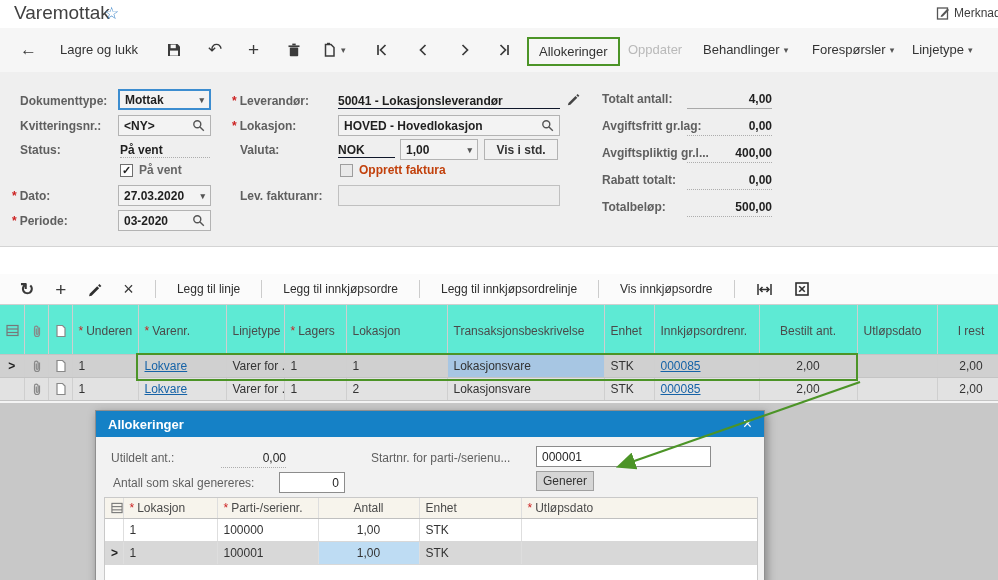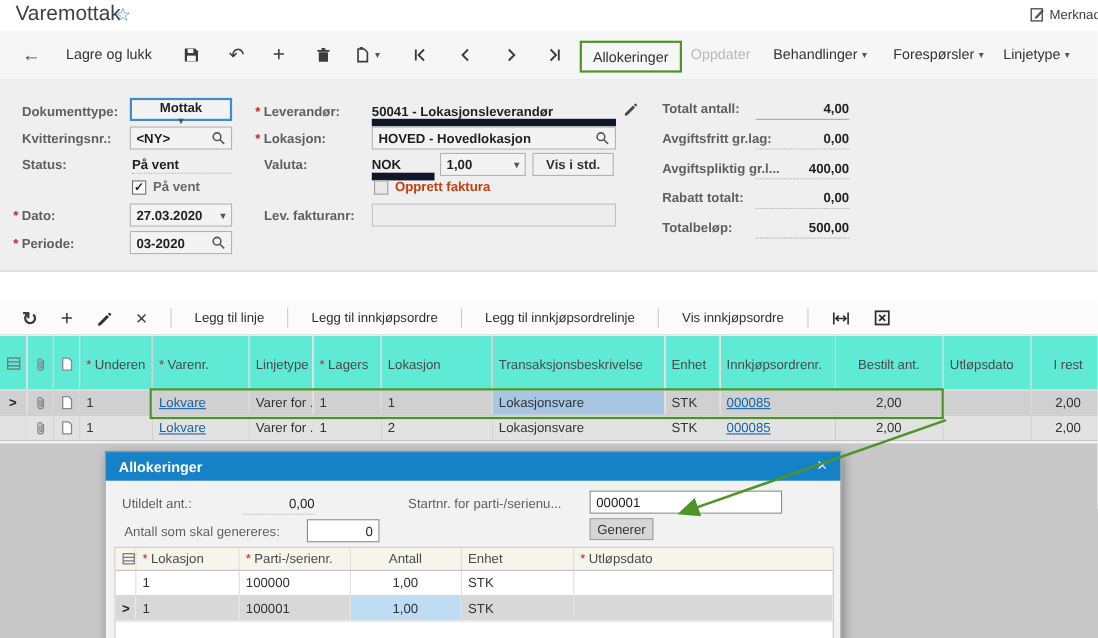--- a/index.html
+++ b/index.html
@@ -17,23 +17,23 @@
   .glyph{font-size:17px;color:#3a3a3a;line-height:1;}
   .caret{font-size:9px;color:#555;}
   .btn-allok{border:2px solid #4c9427;padding:0 10px;height:25px;display:flex;align-items:center;}
   .disabled{color:#b9b9b9;cursor:default;}
   
   .form-area{position:absolute;left:0;top:72px;width:998px;height:174px;background:#efefef;border-bottom:1px solid #d4d4d4;font-weight:bold;}
   .flabel{position:absolute;color:#5f5f5f;white-space:nowrap;}
   .req{color:#cc2222;margin-right:3px;}
   .fld{position:absolute;height:21px;background:#f3f3f3;border:1px solid #b3b3b3;display:flex;align-items:center;
        justify-content:space-between;padding:0 5px;color:#1f1f1f;box-sizing:border-box;white-space:nowrap;}
-  .fld.focus{border:2px solid #3c8dd0;flex-direction:column;}
+  .fld.focus{border:2px solid #3c8dd0;}
   .ro-val{position:absolute;color:#1f1f1f;white-space:nowrap;}
-  .uline{border-bottom:7px solid #0f172a;}
+  .uline{border-bottom:1px solid #0f172a;}
   .dline{border-bottom:1px dotted #adadad;}
   .chk{display:inline-flex;width:13px;height:13px;border:1px solid #6f6f6f;background:#fdfdfd;align-items:center;
        justify-content:center;font-size:11px;color:#222;box-sizing:border-box;}
   .chk.off{border-color:#9d9d9d;color:transparent;background:#e9e9e9;}
   .mini-btn{position:absolute;height:21px;background:#f1f1f1;border:1px solid #b3b3b3;display:flex;align-items:center;
             justify-content:center;color:#333;box-sizing:border-box;cursor:pointer;}
   .tot-val{position:absolute;width:85px;text-align:right;color:#1f1f1f;padding-bottom:2px;}
   
   .tabs{position:absolute;left:0;top:248px;width:998px;height:25px;background:#fff;border-bottom:1px solid #cfcfcf;display:flex;padding-left:18px;gap:37px;box-sizing:border-box;}
   .tab{display:flex;align-items:center;height:24px;color:#8a8a8a;cursor:pointer;border-bottom:3px solid transparent;box-sizing:border-box;white-space:nowrap;}

